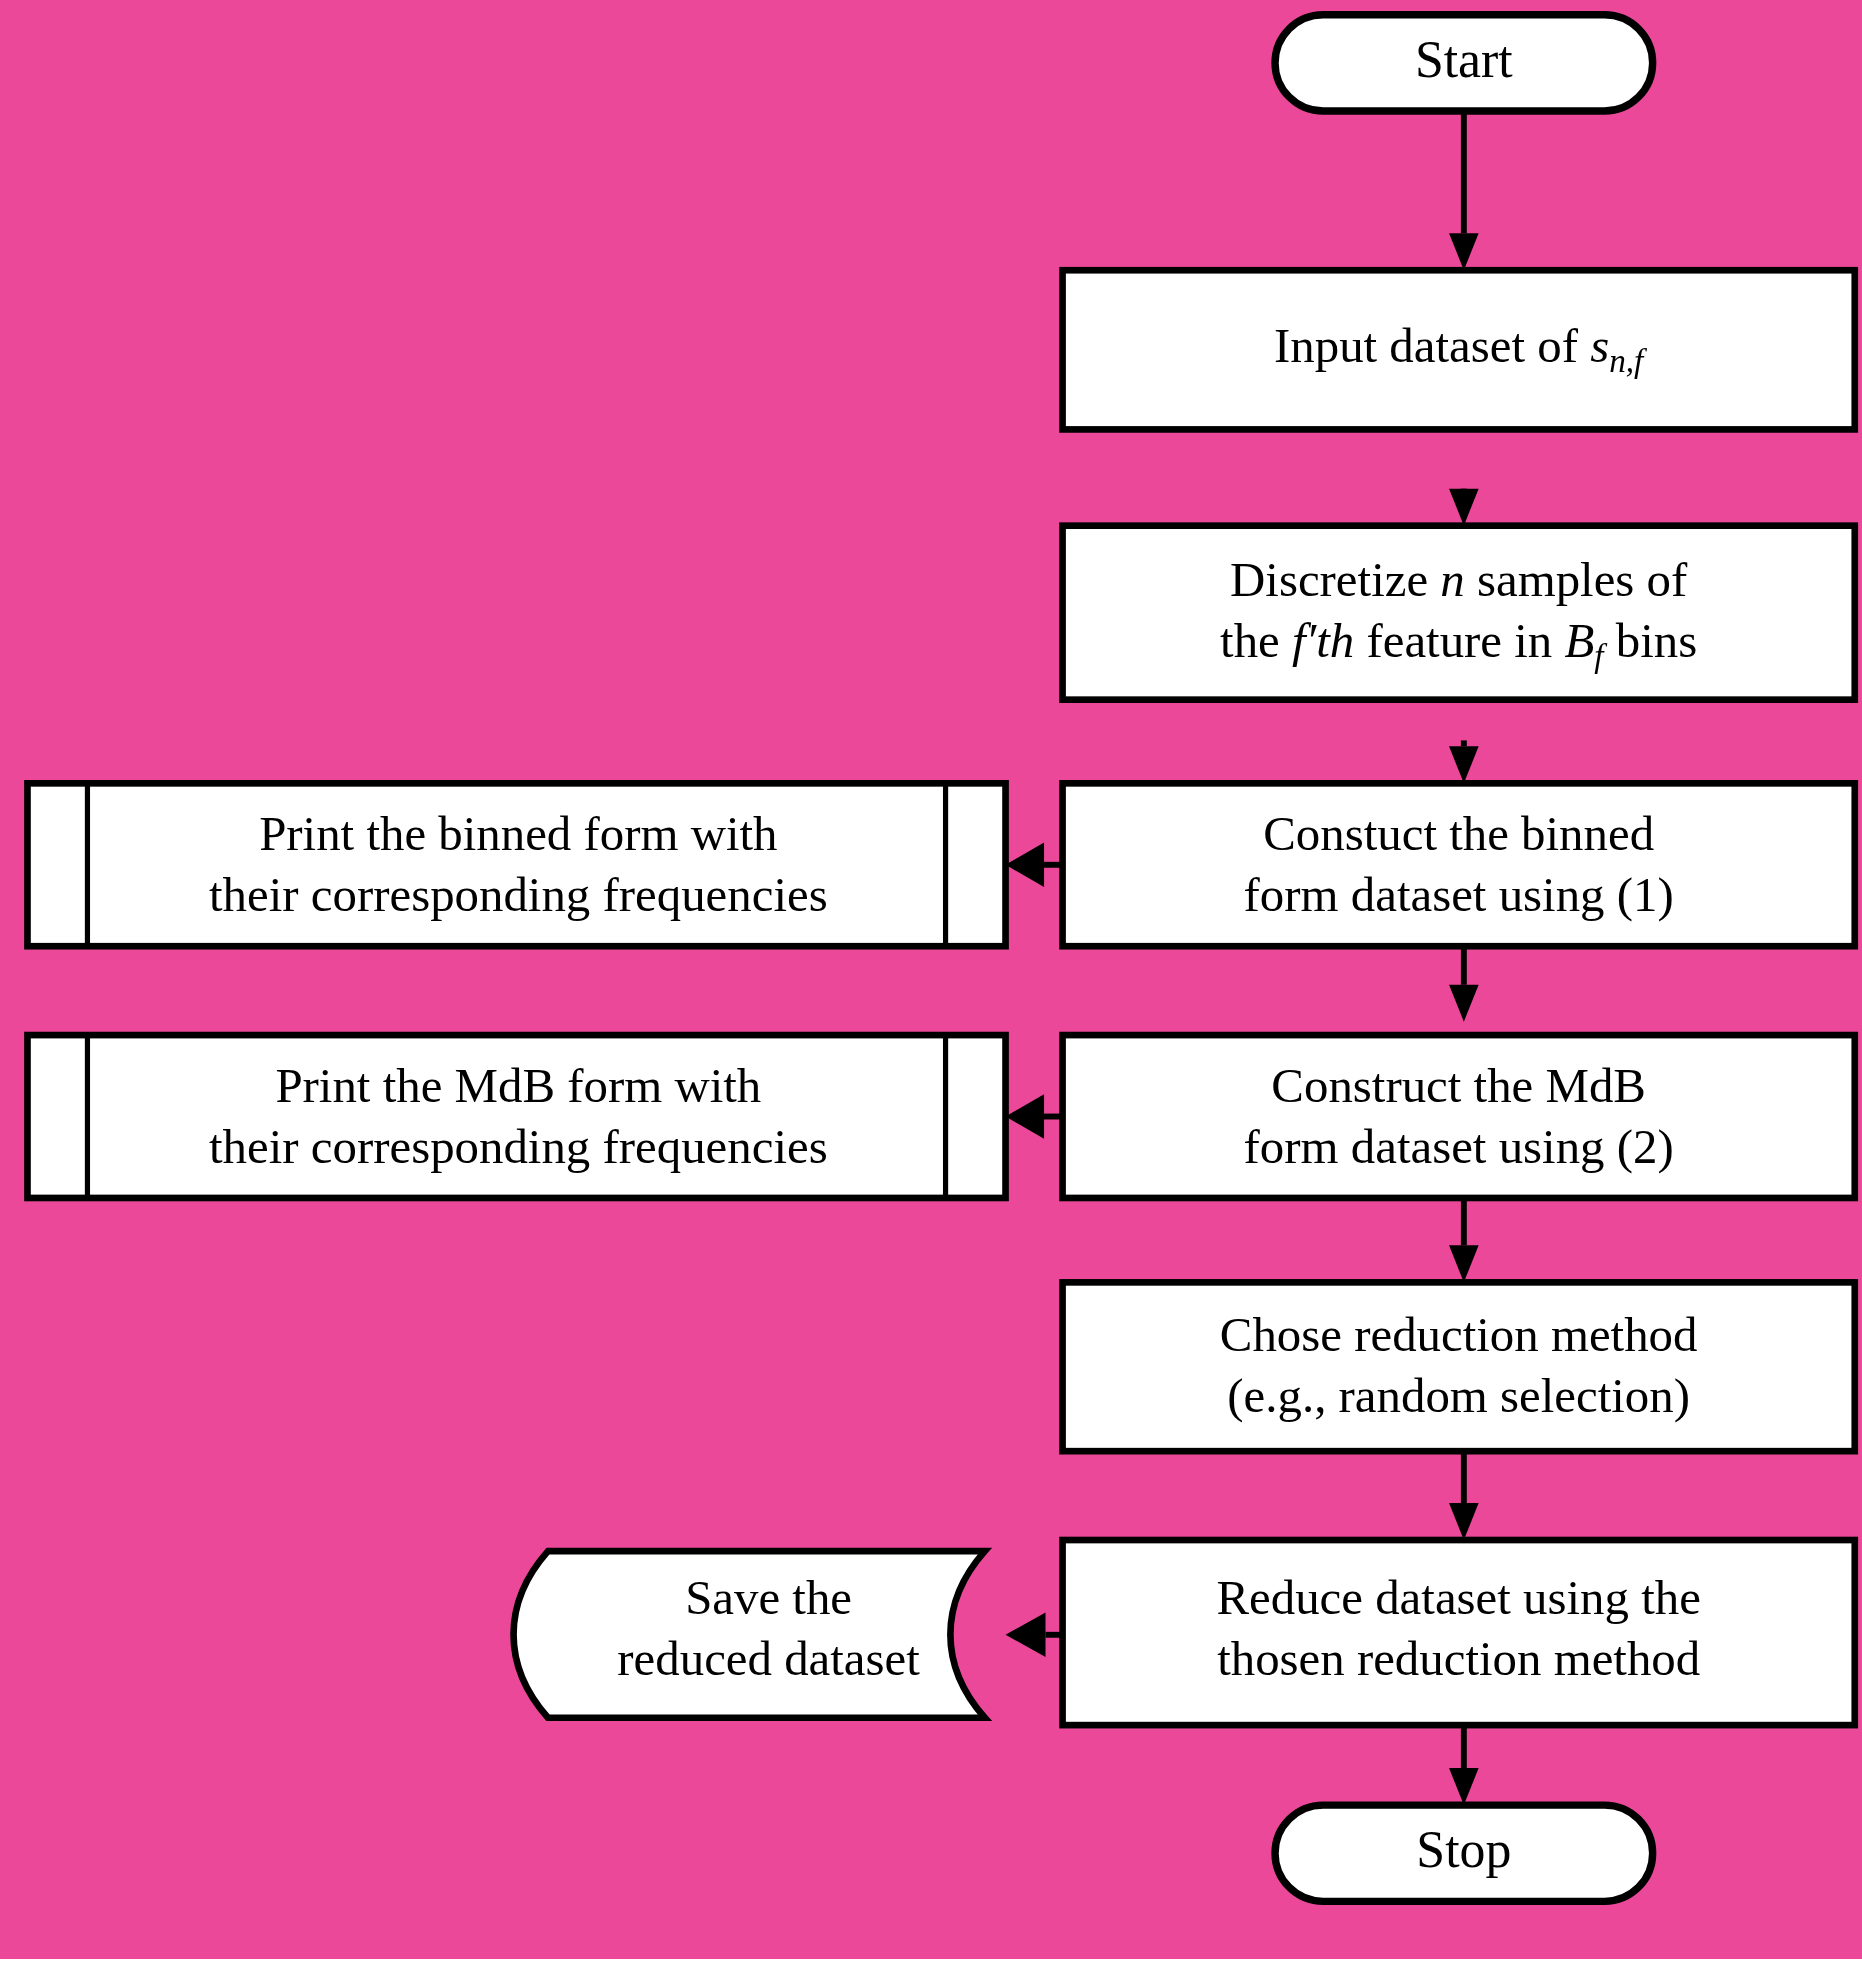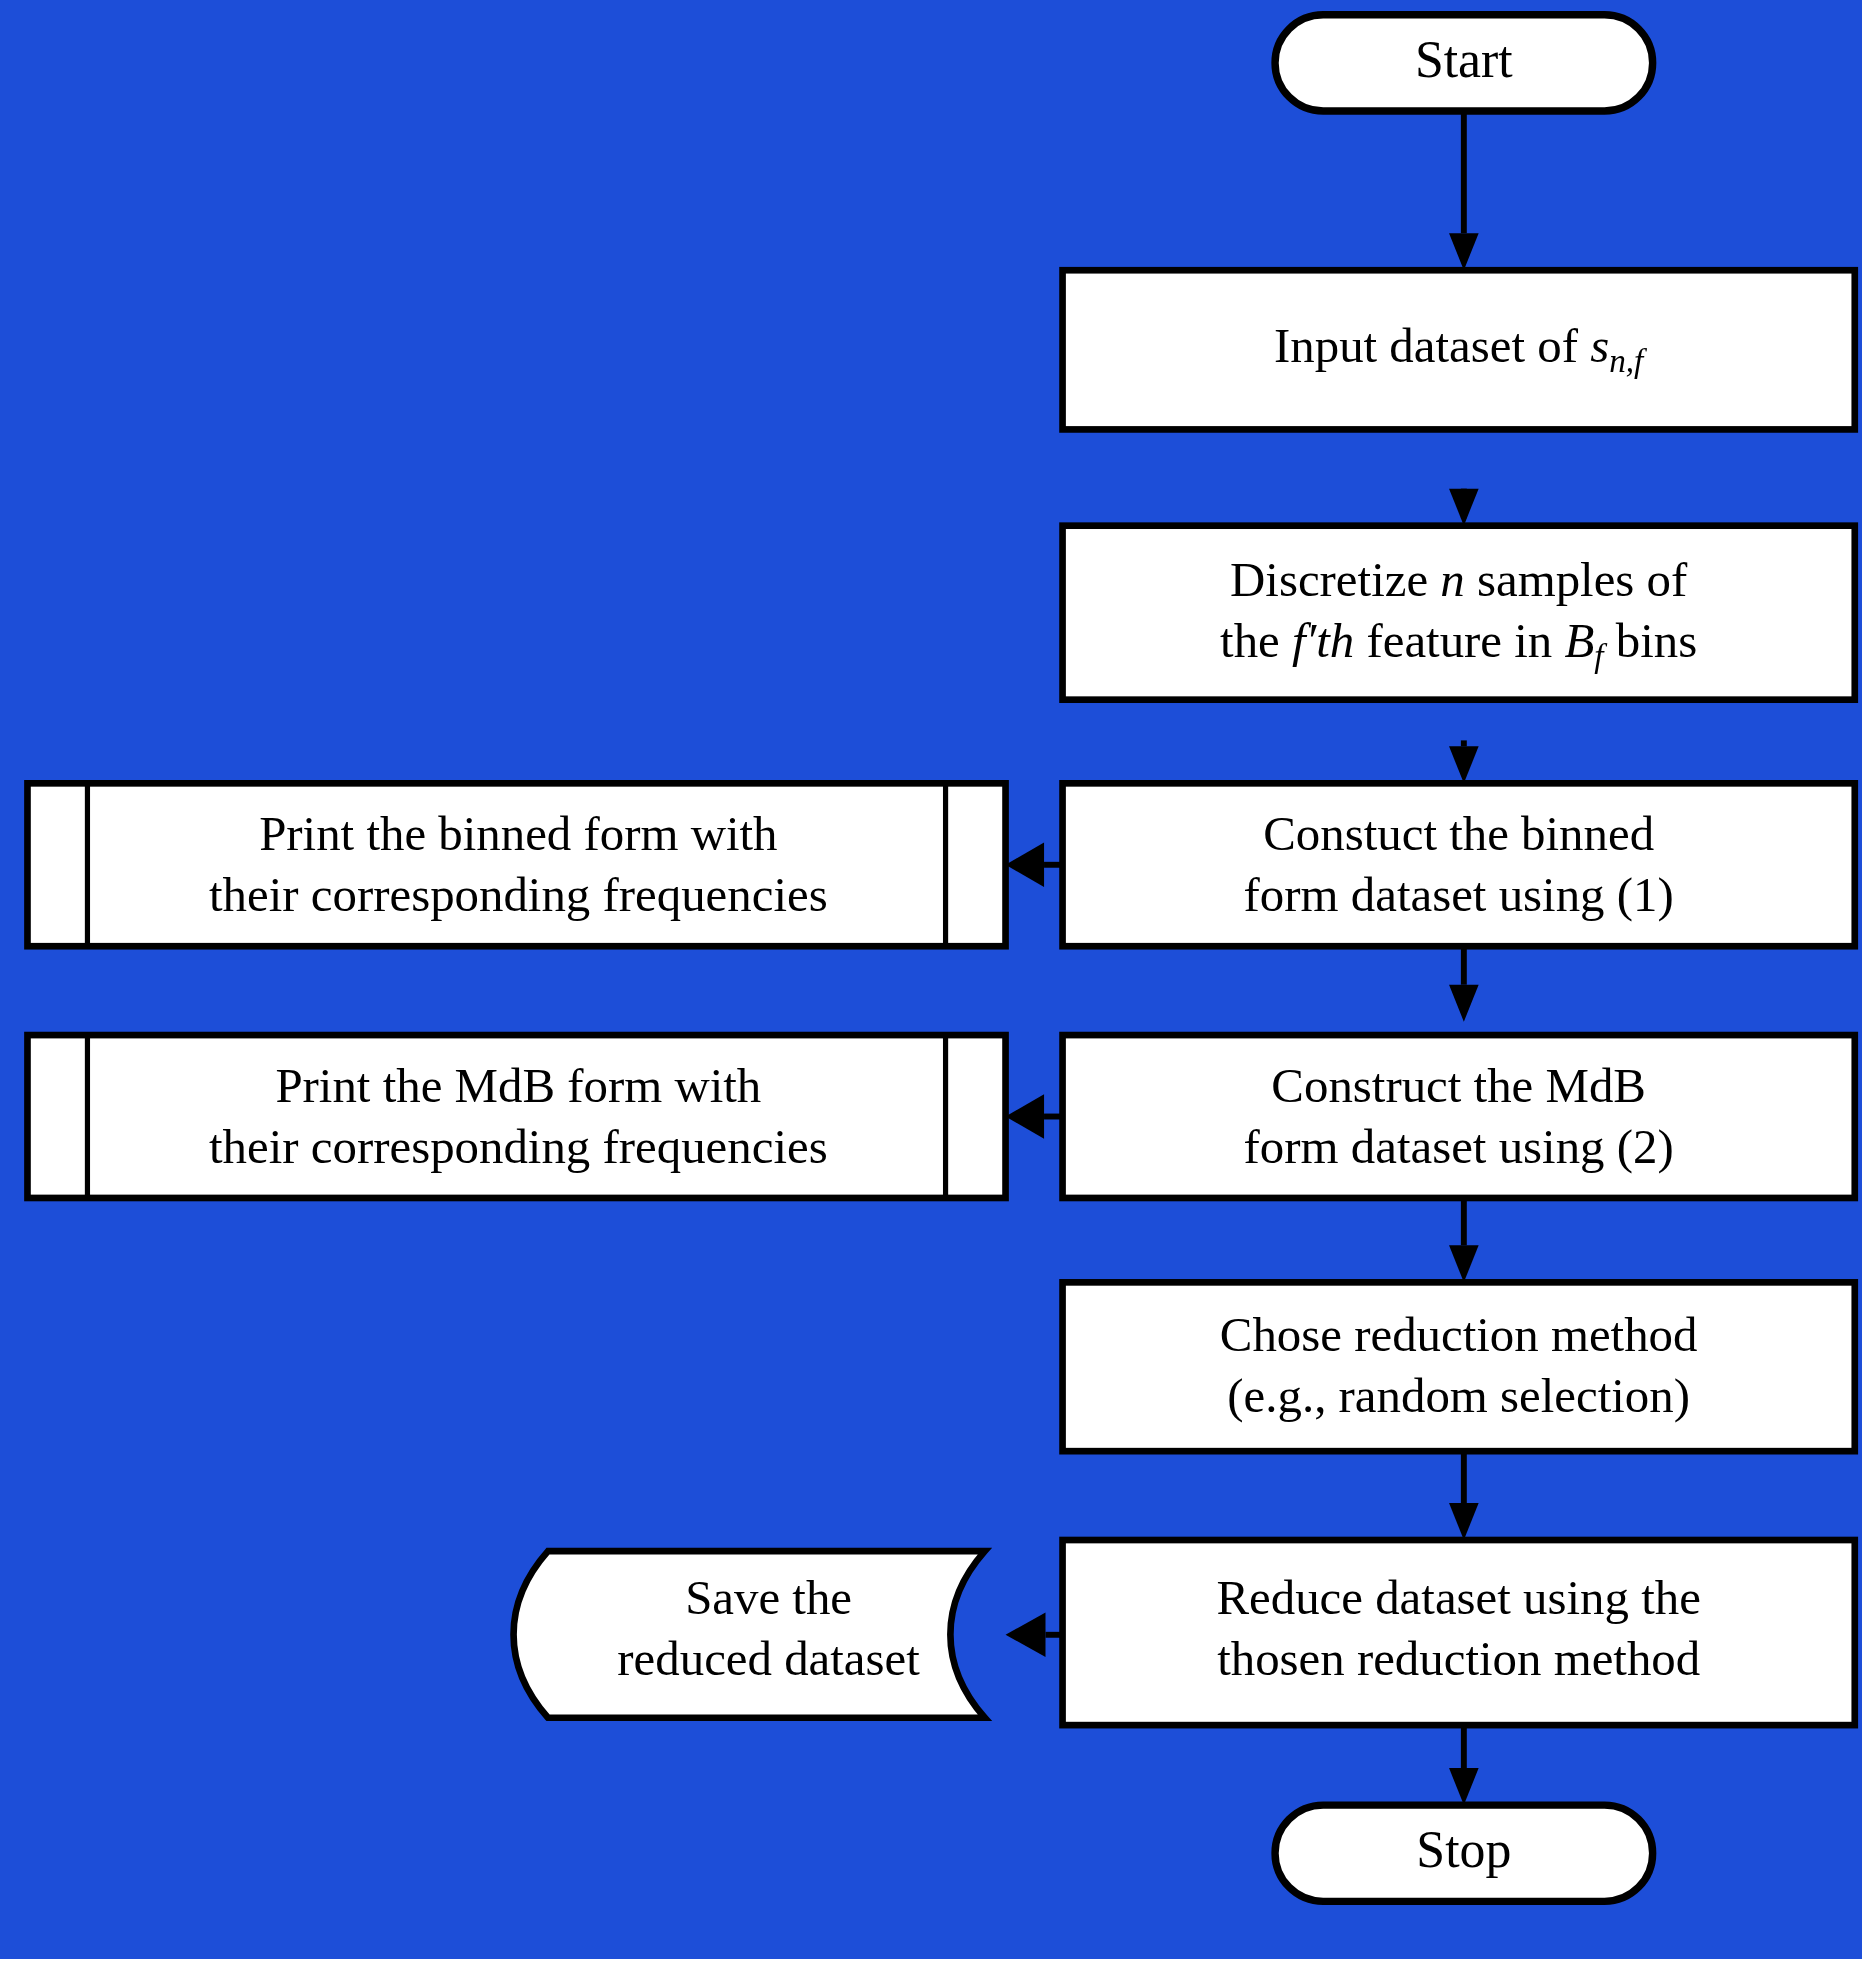--- a/index.html
+++ b/index.html
@@ -8,21 +8,21 @@
     padding: 0;
     background: #ffffff;
   }
   body {
     font-family: "Liberation Serif", "DejaVu Serif", serif;
   }
   #canvas {
     position: relative;
     width: 1863px;
     height: 1959px;
-    background: #1d4ed8;
+    background: #ec4899;
     overflow: hidden;
   }
   svg.flow {
     display: block;
     width: 1863px;
     height: 1985px;
   }
   .shape {
     fill: #ffffff;
     stroke: #000000;

